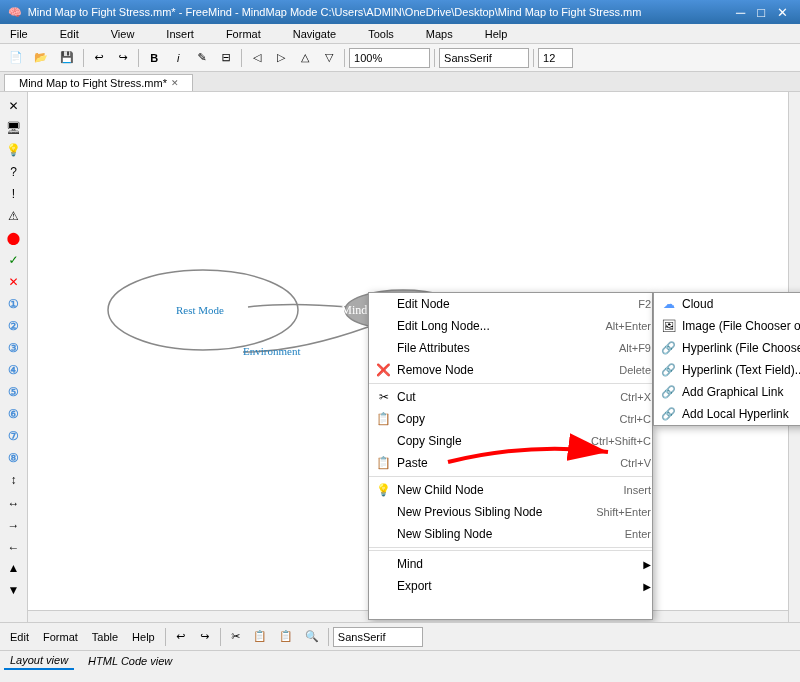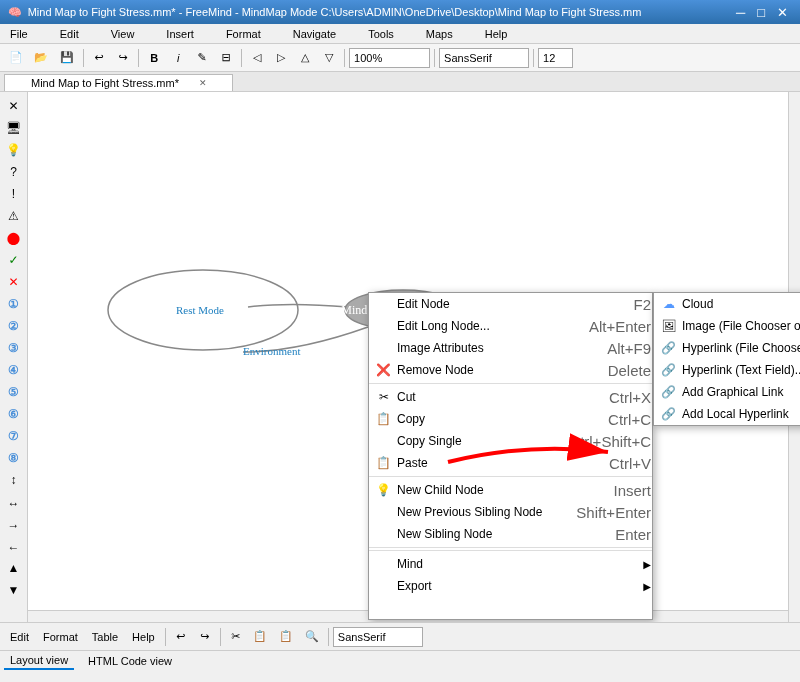--- a/index.html
+++ b/index.html
@@ -73,24 +73,24 @@
       border-bottom: 1px solid #ccc;
       height: 20px;
       display: flex;
       align-items: flex-end;
       padding: 0 4px;
     }
     .tab {
       background: #d0d0d0;
       border: 1px solid #bbb;
       border-bottom: none;
-      padding: 2px 26px;
+      padding: 2px 14px;
       font-size: 11px;
       cursor: pointer;
-      display: flex; align-items: center; gap: 20px;
+      display: flex; align-items: center; gap: 4px;
     }
     .tab.active { background: white; }
     .tab-close { font-size: 9px; cursor: pointer; color: #666; }
     
     
     #main-layout {
       display: flex;
       height: calc(682px - 24px - 20px - 28px - 20px - 60px);
     }
     
@@ -146,21 +146,21 @@
     .ctx-item {
       display: flex;
       align-items: center;
       justify-content: space-between;
       padding: 3px 1px 3px 28px;
       cursor: pointer;
       position: relative;
       height: 22px;
       white-space: nowrap;
     }
-    .ctx-item .shortcut { color: #666; font-size: 15px; }
+    .ctx-item .shortcut { color: #666; font-size: 11px; }
     .ctx-separator { height: 1px; background: #ddd; margin: 2px 0; }
     .ctx-item .icon-area {
       position: absolute;
       left: 6px;
       width: 18px;
       display: flex; align-items: center; justify-content: center;
     }
     .ctx-item .arrow { font-size: 10px; }
     
     
@@ -191,20 +191,21 @@
       padding: 0 4px;
       gap: 2px;
       border-bottom: 1px solid #ccc;
     }
     #bottom-tabbar {
       height: 20px;
       display: flex;
       align-items: center;
       padding: 0 4px;
       gap: 8px;
+      font-style: italic;
     }
     .bottom-tab {
       font-size: 11px;
       cursor: pointer;
       padding: 2px 6px;
     }
     .bottom-tab.active { border-bottom: 2px solid #0078d7; }
     
     
     #red-arrow {
@@ -352,21 +353,21 @@
         <span>Edit Node</span>
         <span class="shortcut">F2</span>
       </div>
       <div class="ctx-item">
         <span class="icon-area"></span>
         <span>Edit Long Node...</span>
         <span class="shortcut">Alt+Enter</span>
       </div>
       <div class="ctx-item">
         <span class="icon-area"></span>
-        <span>Image Attributes</span>
+        <span>File Attributes</span>
         <span class="shortcut">Alt+F9</span>
       </div>
       <div class="ctx-item">
         <span class="icon-area" style="color:red;">❌</span>
         <span>Remove Node</span>
         <span class="shortcut">Delete</span>
       </div>
       <div class="ctx-separator"></div>
       <div class="ctx-item">
         <span class="icon-area">✂</span>

